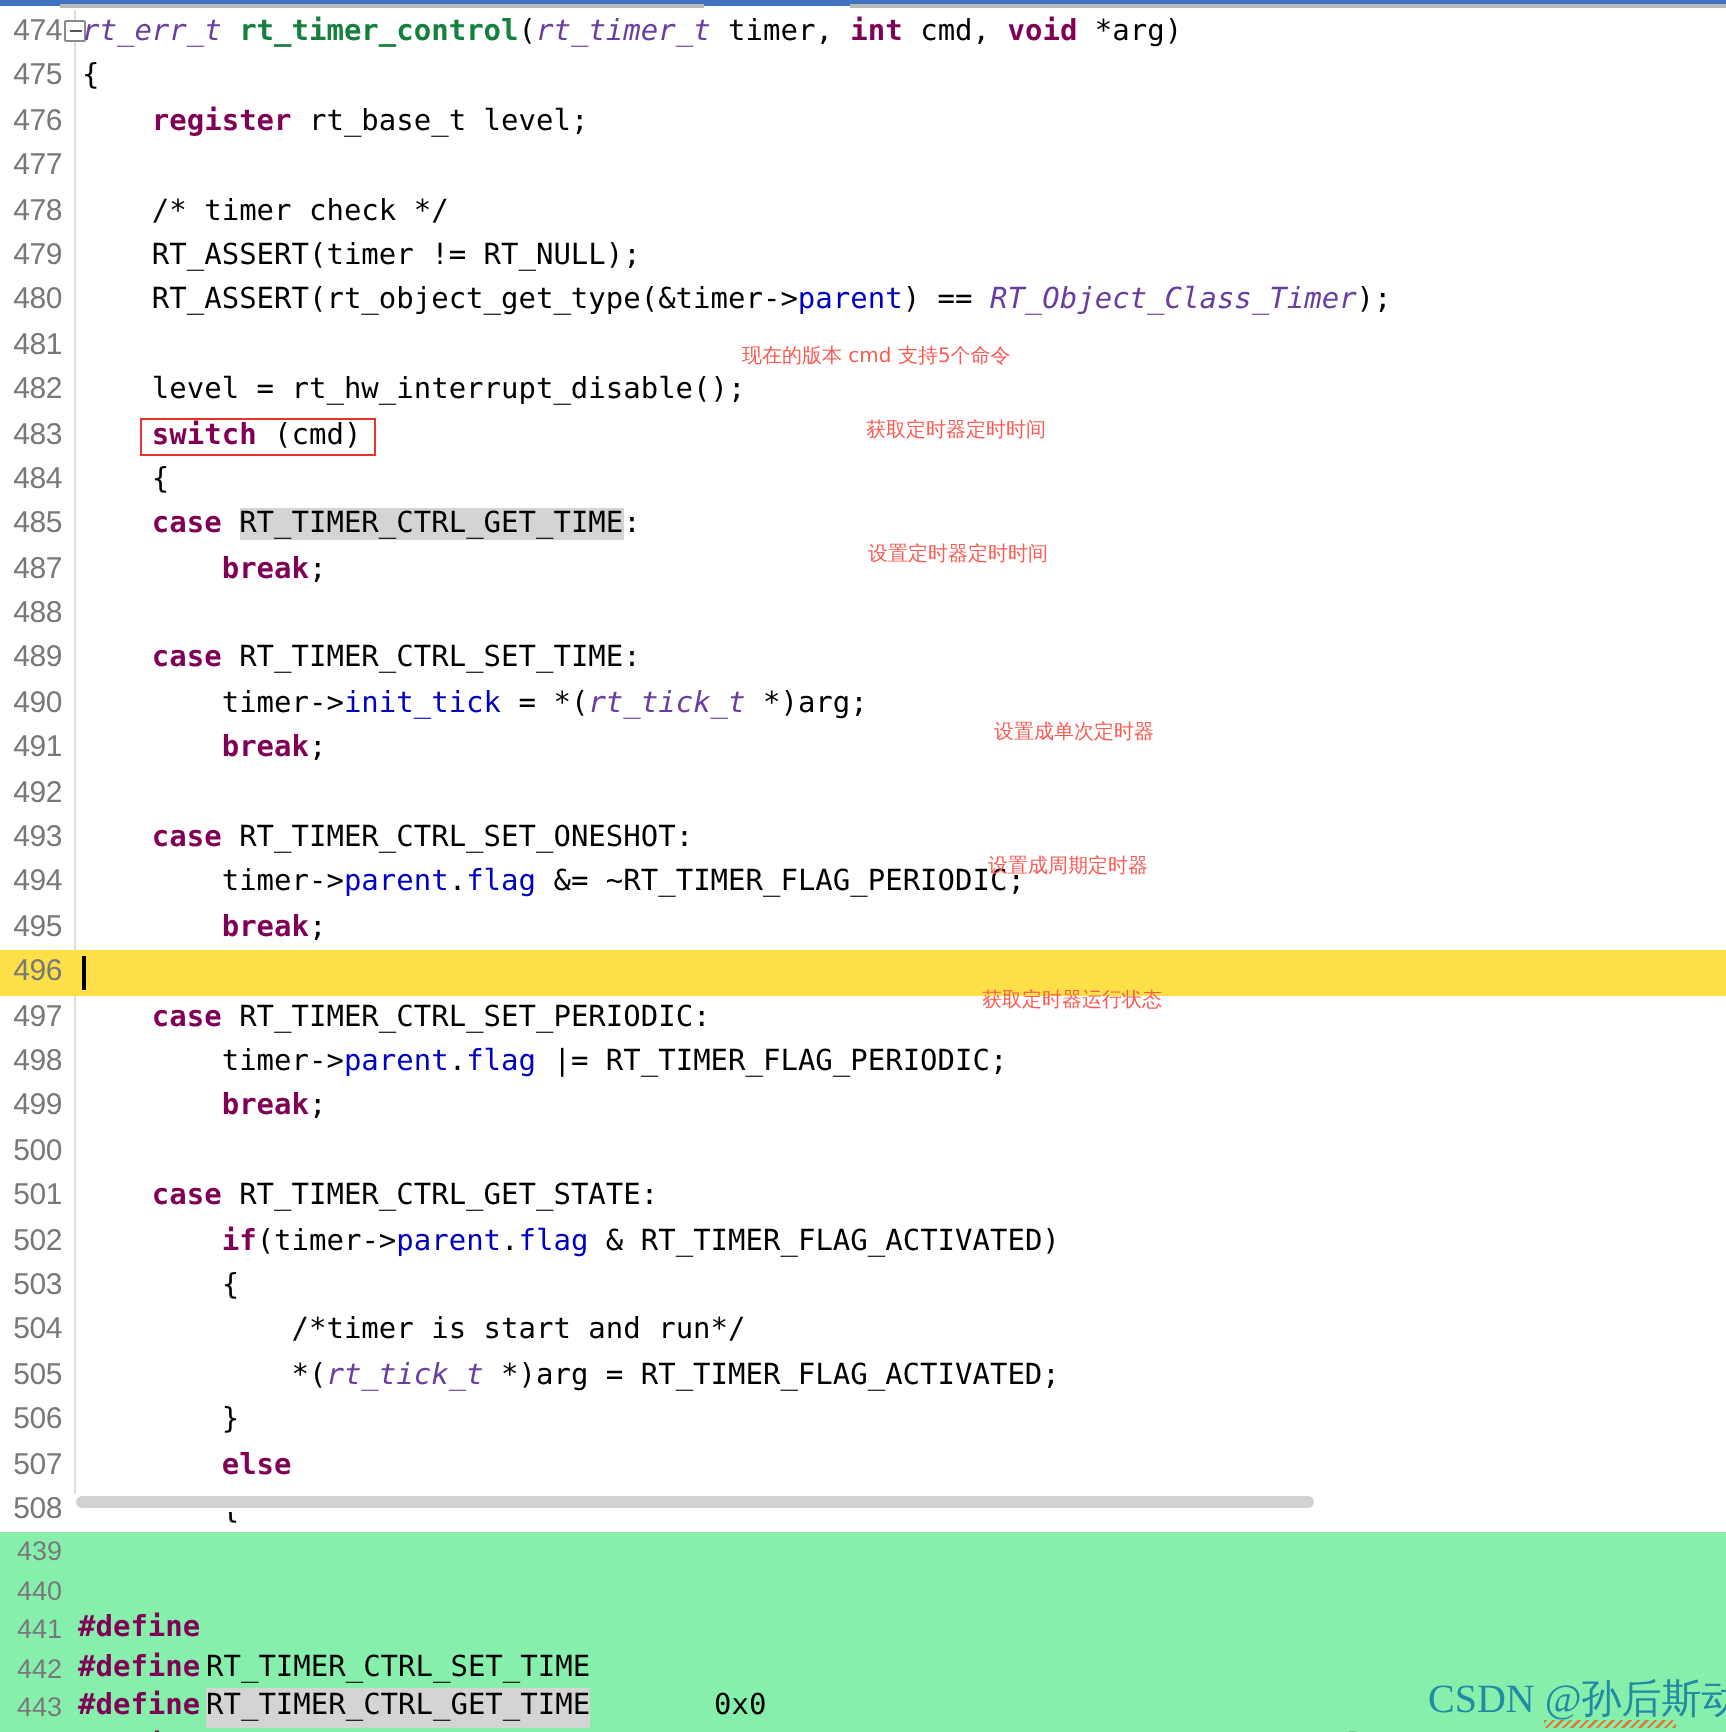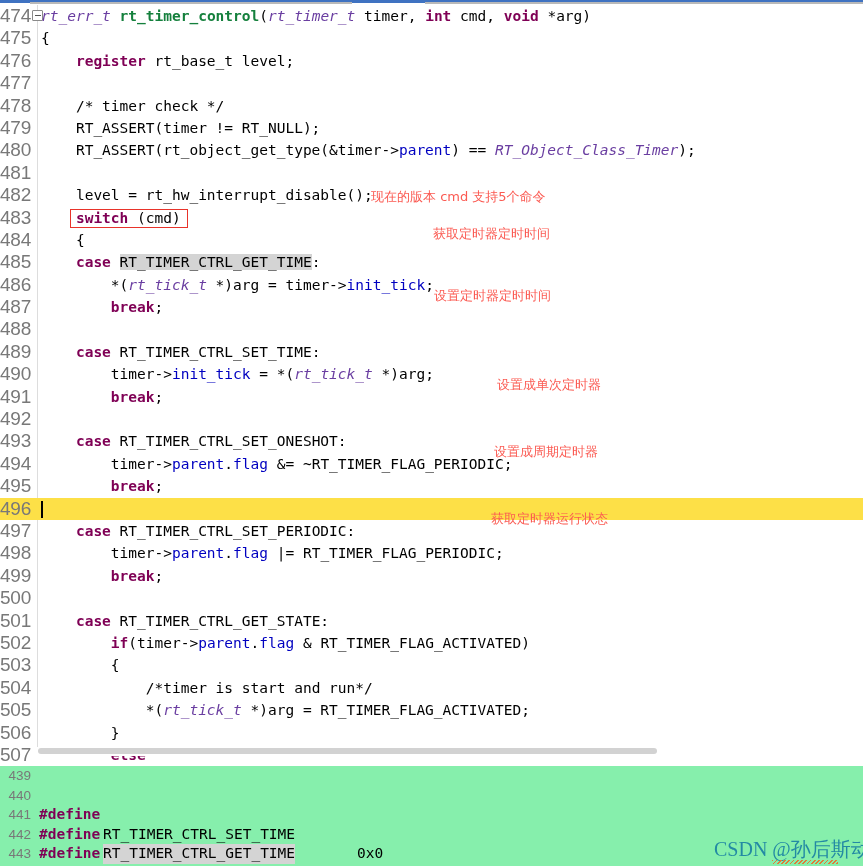--- a/index.html
+++ b/index.html
@@ -64,21 +64,21 @@
     font-size: 14.5px;
     font-family: "DejaVu Sans Mono", monospace;
     color: #000000;
   }
   .ln {
     position: absolute;
     left: 0; top: 0;
     width: 31px;
     text-align: right;
     color: #787878;
-    font-size: 19px;
+    font-size: 15px;
     font-family: "Liberation Sans", sans-serif;
     letter-spacing: -0.2px;
   }
   .fold {
     position: absolute;
     left: 32px; top: 5px;
     width: 11px; height: 11px;
     border: 1px solid #8a8a8a;
     border-radius: 1px;
     box-sizing: border-box;
@@ -120,24 +120,23 @@
     width: 118px; height: 19px;
     border: 1.5px solid #e8332a;
     box-sizing: border-box;
   }
 
   
   .anno {
     position: absolute;
     color: #fb5a52;
     font-family: "DejaVu Sans", sans-serif;
-    font-size: 13px;
+    font-size: 10px;
     white-space: pre;
     line-height: 22.4px;
-    margin-top: 18px;
   }
 
   
   .hscroll-track {
     position: absolute;
     left: 38px; top: 747px;
     width: 825px; height: 9px;
     background: #ffffff;
   }
   .hscroll-thumb {
@@ -267,24 +266,20 @@
     <div class="crow">
       <span class="ln">484</span>
       <span class="txt">    {</span>
     </div>
 
     <div class="crow">
       <span class="ln">485</span>
       <span class="txt">    <span class="kw">case</span> <span class="hl">RT_TIMER_CTRL_GET_TIME</span>:</span>
     </div>
 
-    <div class="crow">
-      <span class="ln">486</span>
-      <span class="txt">        *(<span class="itl">rt_tick_t</span> *)arg = timer-&gt;<span class="fld">init_tick</span>;</span>
-    </div>
 
     <div class="crow">
       <span class="ln">487</span>
       <span class="txt">        <span class="kw">break</span>;</span>
     </div>
 
     <div class="crow">
       <span class="ln">488</span>
       <span class="txt"></span>
     </div>

